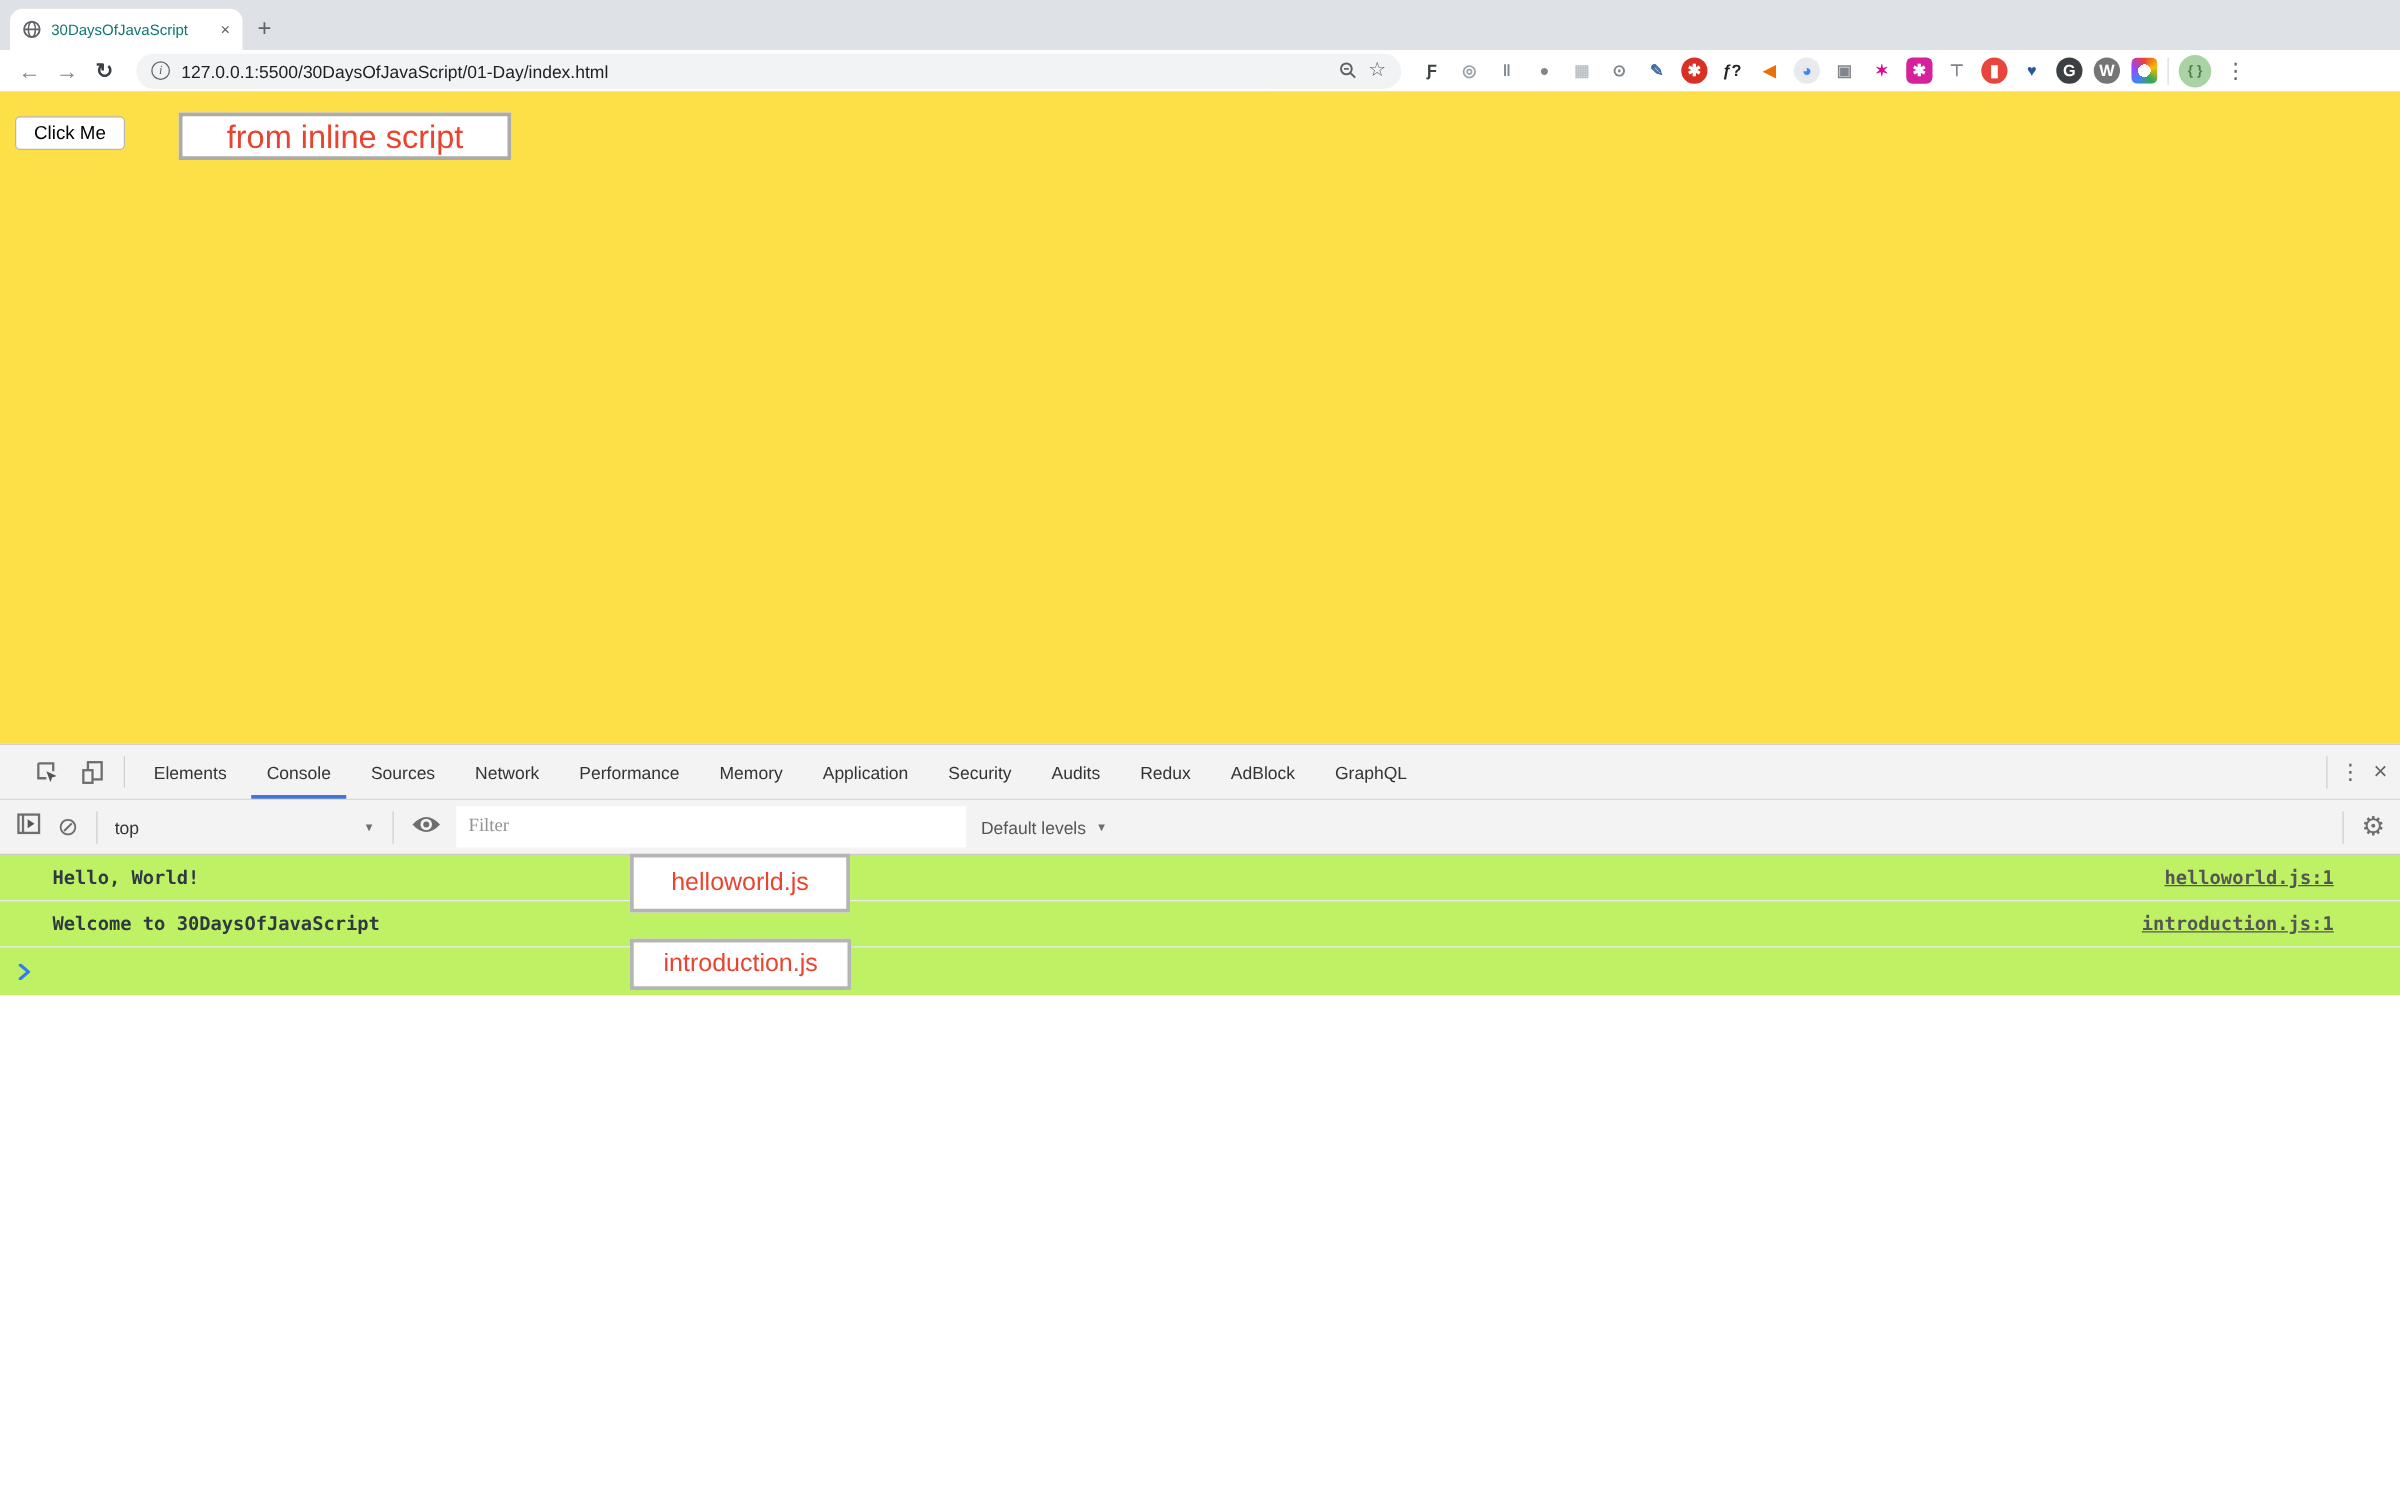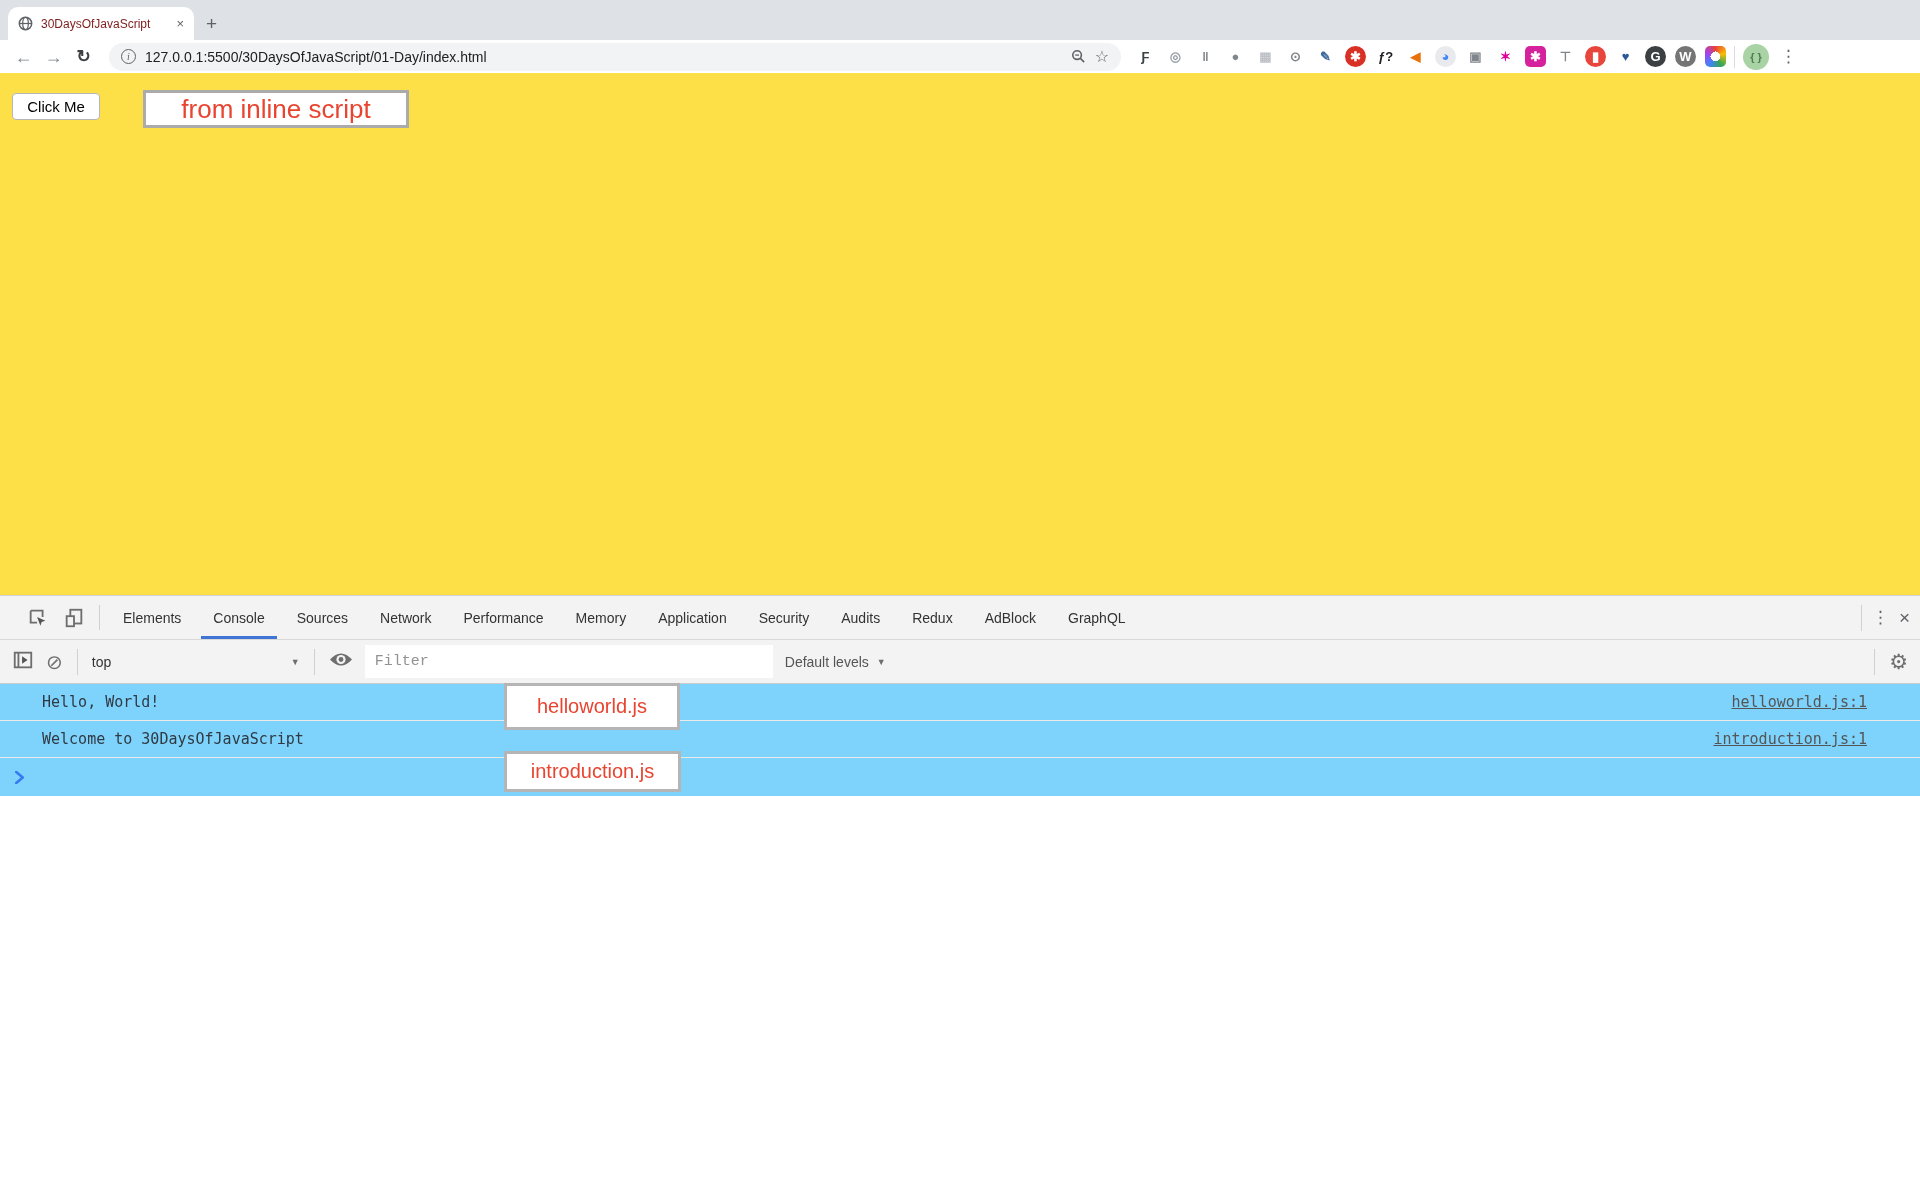--- a/index.html
+++ b/index.html
@@ -1,21 +1,21 @@
 <!DOCTYPE html>
 <html><head>
 <meta charset="utf-8">
 <style>
   * { margin:0; padding:0; box-sizing:border-box; }
   html,body { width:1920px; height:1200px; background:#fff; font-family:"Liberation Sans",sans-serif; position:relative; overflow:hidden; }
 
   
   .tabstrip { height:40px; background:#dee1e6; display:flex; align-items:flex-end; padding-left:8px; }
   .tab { width:186px; height:33px; background:#fff; border-radius:10px 10px 0 0; display:flex; align-items:center; gap:8px; padding:0 10px; }
-  .tab-title { flex:1; font-size:12px; color:#7f1d1d; white-space:nowrap; overflow:hidden; }
+  .tab-title { flex:1; font-size:12px; color:#0f766e; white-space:nowrap; overflow:hidden; }
   .tab-close { color:#5f6368; font-size:13px; cursor:default; }
   .newtab { margin:0 0 7px 12px; font-size:19px; color:#5f6368; line-height:1; }
   .toolbar { height:33px; background:#fff; display:flex; align-items:center; padding:0 10px; gap:3px; }
   .navbtn { width:27px; text-align:center; font-size:18px; color:#80868b; line-height:1; }
   .navbtn.reload { color:#3c4043; font-size:17px; font-weight:bold; }
   .urlpill { height:28px; flex:0 0 1012px; background:#f1f3f4; border-radius:14px; display:flex; align-items:center; gap:9px; padding:0 12px; margin-left:9px; }
   .info-icon { width:15px; height:15px; border:1.5px solid #5f6368; border-radius:50%; font-size:10px; font-style:italic; font-family:"Liberation Serif",serif; color:#5f6368; display:flex; align-items:center; justify-content:center; flex:none; }
   .url { flex:1; font-size:14px; color:#202124; white-space:nowrap; overflow:hidden; }
   .pill-icon { color:#5f6368; font-size:16px; line-height:1; flex:none; }
   .extensions { display:flex; align-items:center; gap:9px; margin-left:11px; }
@@ -39,26 +39,26 @@
   .dt-icon-btn { width:36px; display:flex; align-items:center; justify-content:center; }
   .dt-sep { width:1px; background:#d0d0d0; margin:9px 7px; }
   .dt-tab { display:flex; align-items:center; padding:3px 12px 0 12px; margin:0 4px; font-size:14px; color:#333; border-bottom:3px solid transparent; white-space:nowrap; }
   .dt-tab.active { border-bottom-color:#4075d6; }
   .dt-tabbar-right { margin-left:auto; display:flex; align-items:center; padding-right:10px; gap:10px; }
   .dt-glyph { font-size:17px; color:#5f6368; line-height:1; }
   .dt-toolbar { height:44px; background:#f3f3f3; border-bottom:1px solid #cccccc; display:flex; align-items:center; padding:0 12px; gap:12px; }
   .ctx-select { width:208px; display:flex; justify-content:space-between; align-items:center; font-size:14px; color:#333; }
   .dd-arrow { font-size:9px; color:#6e6e6e; }
   .clear-glyph { font-size:20px; color:#6e6e6e; line-height:1; }
-  .filter-input { width:408px; height:33px; border:none; background:#fff; font-size:15px; padding:0 10px; color:#333; outline:none; font-family:Liberation Mono, monospace; }
+  .filter-input { width:408px; height:33px; border:none; background:#fff; font-size:15px; padding:0 10px; color:#333; outline:none; font-family:Liberation Serif, serif; }
   .filter-input::placeholder { color:#929292; }
   .levels { display:flex; align-items:center; gap:8px; font-size:14px; color:#555; }
   .toolbar-spacer { flex:1; }
   .gear-glyph { font-size:21px; color:#6e6e6e; line-height:1; }
-  .dt-console { background:#7dd3fc; font-family:"DejaVu Sans Mono","Liberation Mono",monospace; }
+  .dt-console { background:#bef264; font-family:"DejaVu Sans Mono","Liberation Mono",monospace;font-weight:bold; }
   .console-row { height:37px; display:flex; align-items:center; border-bottom:1px solid #eaeaea; padding:0 53px 0 42px; font-size:15px; color:#303942; }
   .console-text { flex:1; }
   .console-link { color:#555; text-decoration:underline; }
   .prompt-row { height:38px; display:flex; align-items:center; padding-left:14px; }
 
   
   .annotation { position:absolute; background:#fff; border:3px solid #b5b5b5; display:flex; align-items:center; justify-content:center; color:#e8442f; font-size:20px; font-family:"Liberation Sans",sans-serif; z-index:5; }
   #ann1 { left:504px; top:683px; width:176px; height:47px; }
   #ann2 { left:504px; top:727px; width:177px; height:41px;margin-top:24px; }
 </style>

